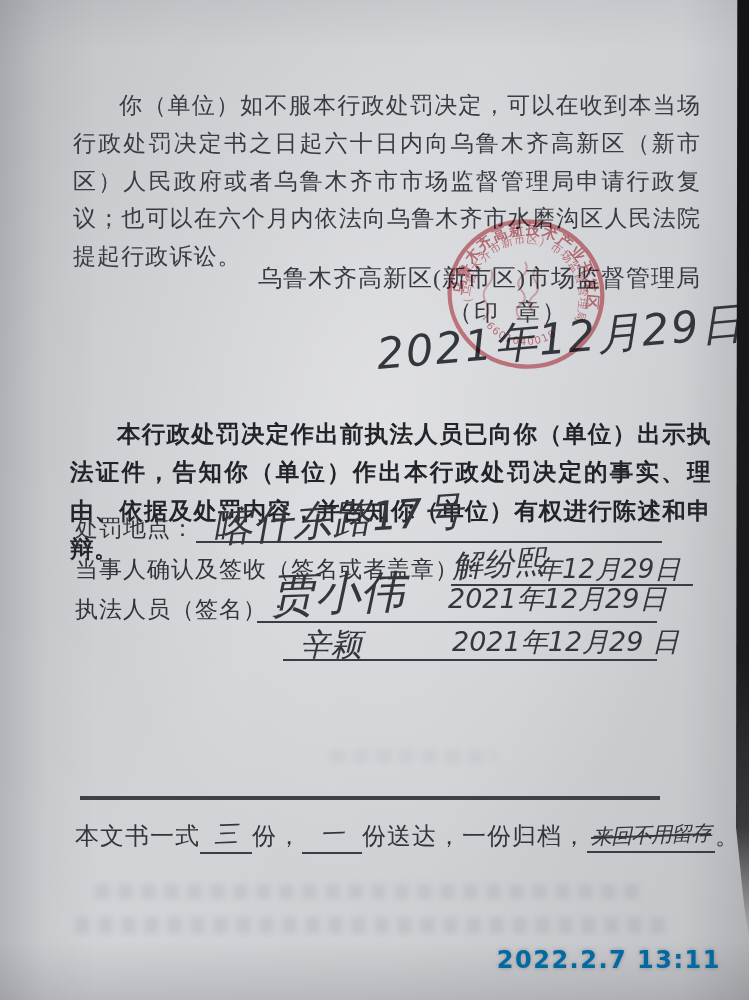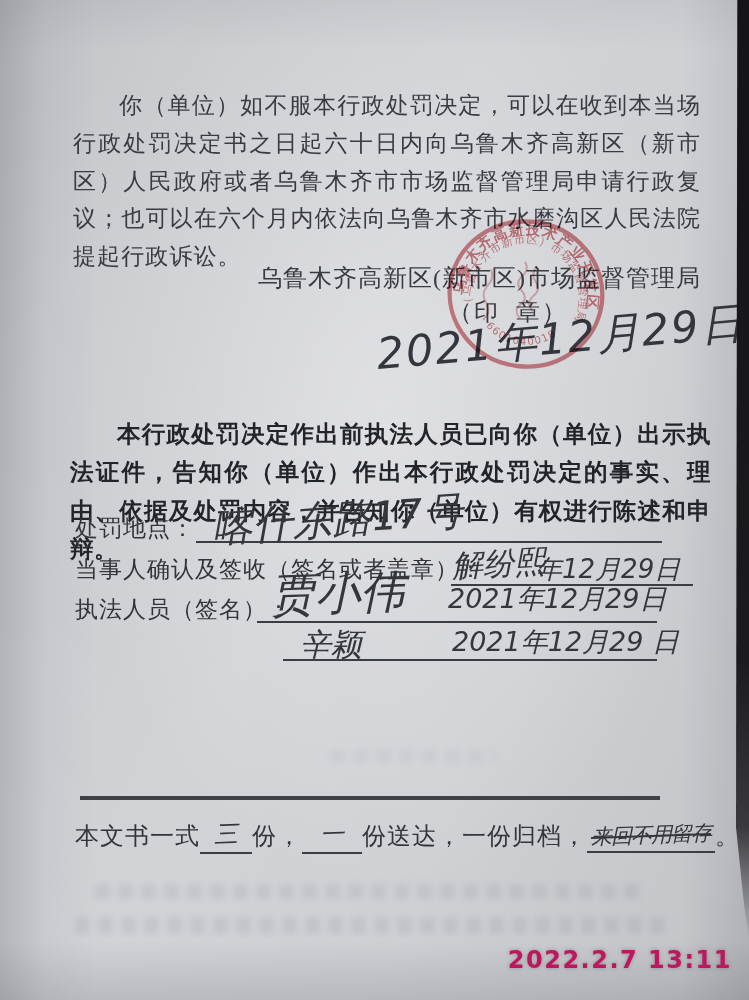--- a/index.html
+++ b/index.html
@@ -87,23 +87,23 @@
   }
   
   .ghost{
     position:absolute;filter:blur(3px);opacity:0.20;pointer-events:none;
     background:repeating-linear-gradient(90deg, rgba(92,94,104,0.55) 0 15px, rgba(92,94,104,0) 15px 23px);
   }
   #ghost-a{left:330px;top:750px;width:165px;height:13px;opacity:0.12;}
   #ghost-b{left:95px;top:884px;width:545px;height:15px;}
   #ghost-c{left:75px;top:917px;width:590px;height:17px;}
   #camera-timestamp{
-    position:absolute;right:17px;top:946px;z-index:10;
+    position:absolute;right:28px;top:946px;z-index:10;
     font-family:"DejaVu Sans","Liberation Sans",sans-serif;
-    font-size:24px;font-weight:600;color:#be185d;letter-spacing:1.5px;
+    font-size:24px;font-weight:600;color:#0369a1;letter-spacing:1.5px;
     text-shadow:0 0 4px rgba(0,0,0,0.25);
   }
 </style>
 </head>
 <body>
 
 <div class="paper">
 
   <p id="para-appeal" class="para print">你（单位）如不服本行政处罚决定，可以在收到本当场行政处罚决定书之日起六十日内向乌鲁木齐高新区（新市区）人民政府或者乌鲁木齐市市场监督管理局申请行政复议；也可以在六个月内依法向乌鲁木齐市水磨沟区人民法院提起行政诉讼。</p>
 

